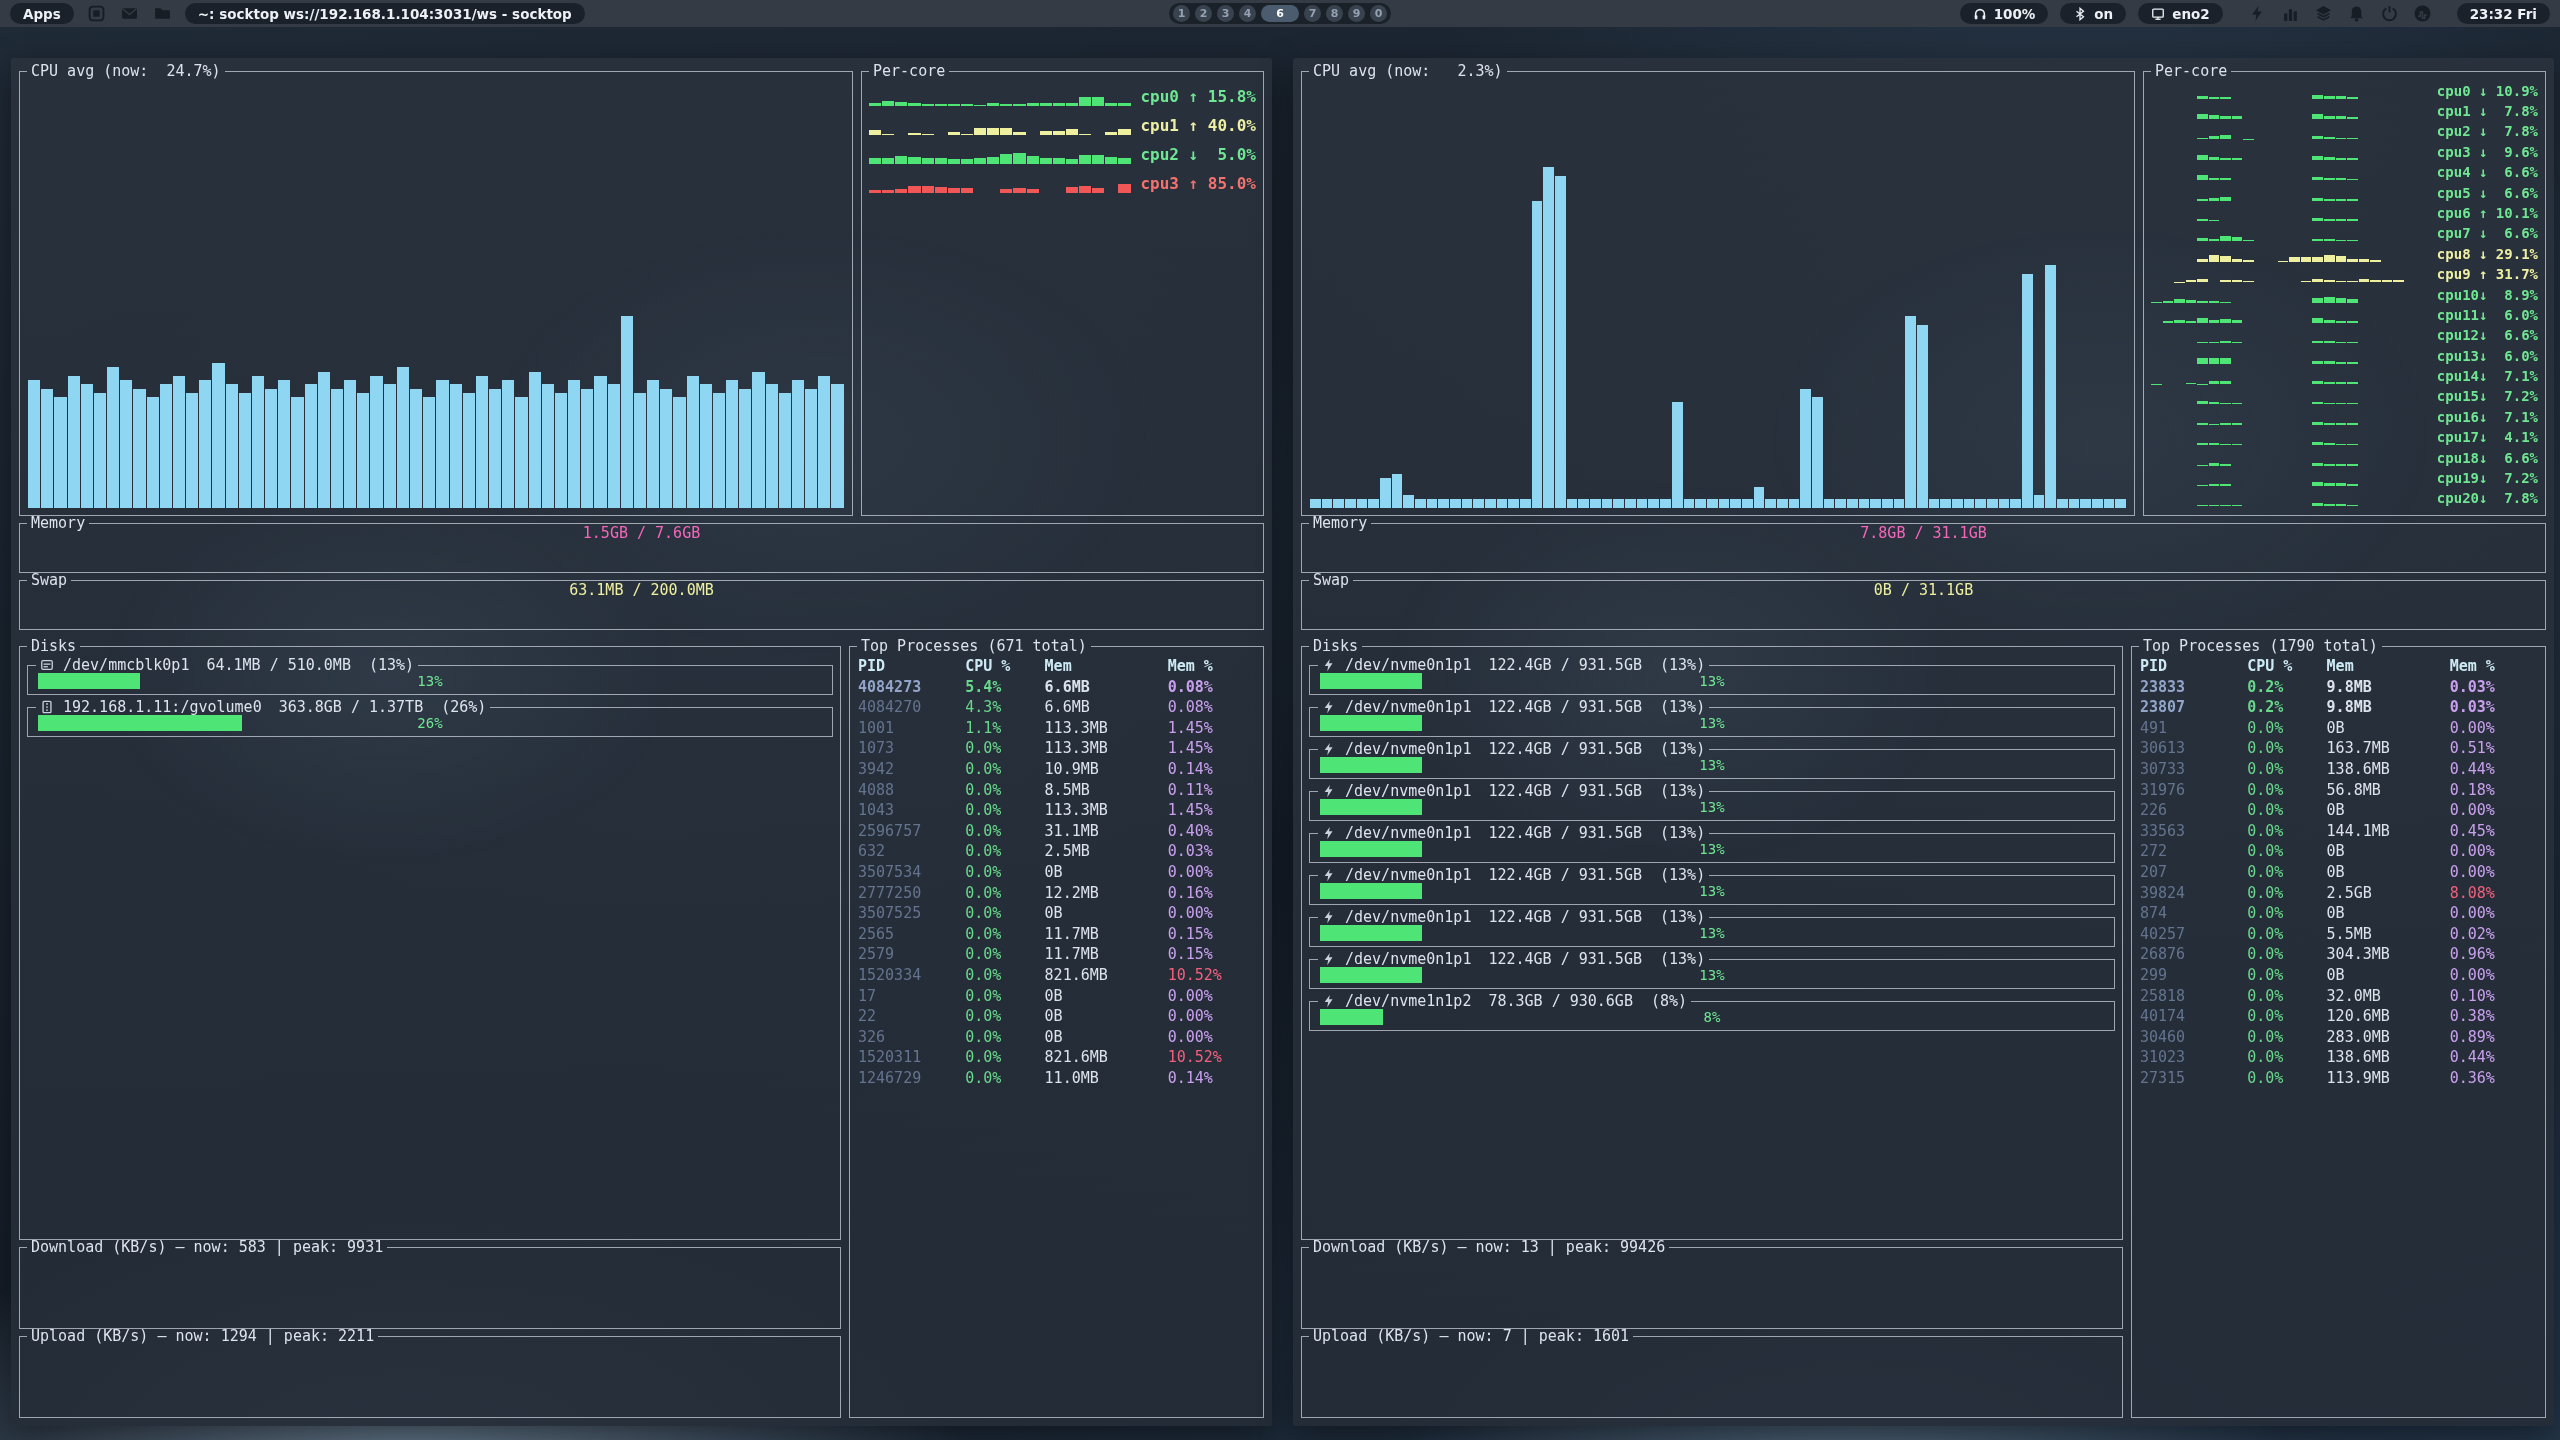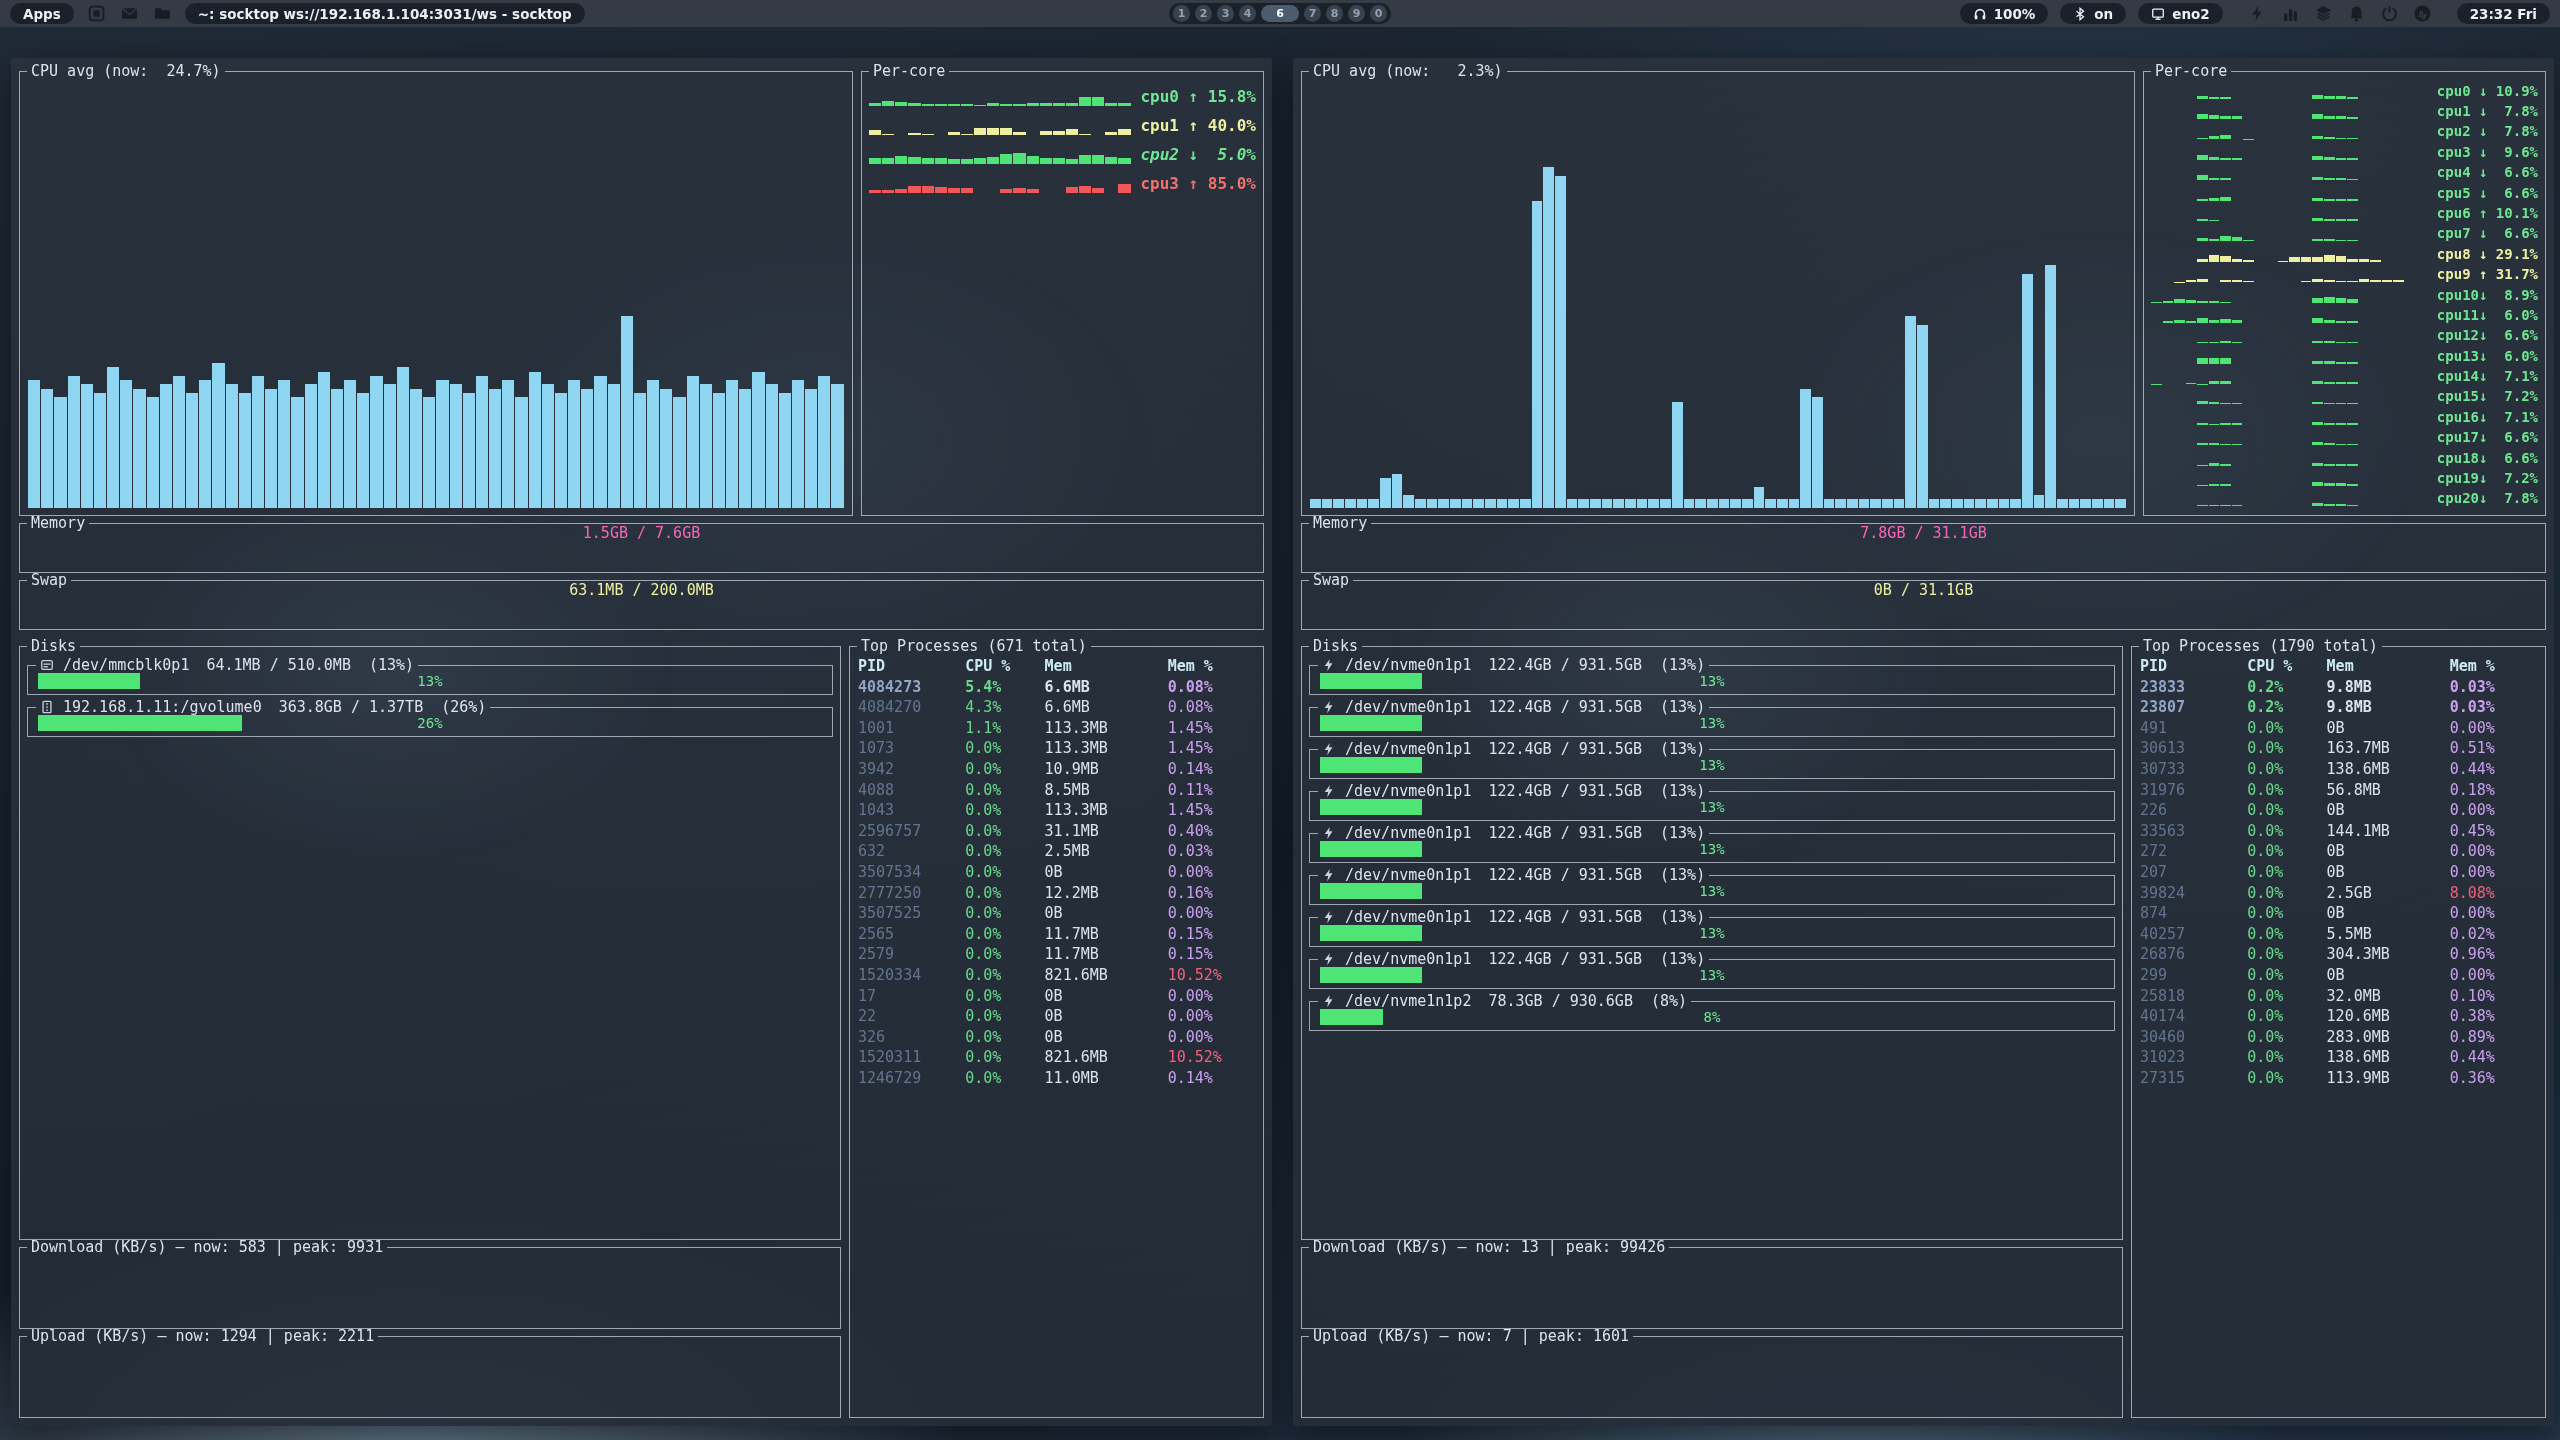--- a/index.html
+++ b/index.html
@@ -335,21 +335,21 @@
                 <div class="bar" style="height: 42%; background: rgb(79, 228, 118);"></div>
                 <div class="bar" style="height: 32%; background: rgb(79, 228, 118);"></div>
                 <div class="bar" style="height: 24%; background: rgb(79, 228, 118);"></div>
                 <div class="bar" style="height: 22%; background: rgb(79, 228, 118);"></div>
                 <div class="bar" style="height: 20%; background: rgb(79, 228, 118);"></div>
                 <div class="bar" style="height: 36%; background: rgb(79, 228, 118);"></div>
                 <div class="bar" style="height: 36%; background: rgb(79, 228, 118);"></div>
                 <div class="bar" style="height: 26%; background: rgb(79, 228, 118);"></div>
                 <div class="bar" style="height: 22%; background: rgb(79, 228, 118);"></div>
               </div>
-              <span class="core-label" style="color: rgb(111, 231, 146); font-style: italic;">cpu2 ↓  5.0%</span>
+              <span class="core-label" style="color: rgb(111, 231, 146);">cpu2 ↓  5.0%</span>
             </div>
             <div class="core-row">
               <div class="spark">
                 <div class="bar" style="height: 10%; background: rgb(242, 87, 87);"></div>
                 <div class="bar" style="height: 12%; background: rgb(242, 87, 87);"></div>
                 <div class="bar" style="height: 14%; background: rgb(242, 87, 87);"></div>
                 <div class="bar" style="height: 26%; background: rgb(242, 87, 87);"></div>
                 <div class="bar" style="height: 28%; background: rgb(242, 87, 87);"></div>
                 <div class="bar" style="height: 24%; background: rgb(242, 87, 87);"></div>
                 <div class="bar" style="height: 20%; background: rgb(242, 87, 87);"></div>
@@ -1127,21 +1127,21 @@
                 <div class="bar" style="height: 12%; background: rgb(79, 228, 118);"></div>
                 <div class="bar" style="height: 9%; background: rgb(79, 228, 118);"></div>
                 <div class="bar" style="height: 8%; background: rgb(79, 228, 118);"></div>
                 <div class="bar" style="height: 0%; background: rgb(79, 228, 118);"></div>
                 <div class="bar" style="height: 0%; background: rgb(79, 228, 118);"></div>
                 <div class="bar" style="height: 0%; background: rgb(79, 228, 118);"></div>
                 <div class="bar" style="height: 0%; background: rgb(79, 228, 118);"></div>
                 <div class="bar" style="height: 0%; background: rgb(79, 228, 118);"></div>
                 <div class="bar" style="height: 0%; background: rgb(79, 228, 118);"></div>
               </div>
-              <span class="core-label" style="color: rgb(111, 231, 146);">cpu17↓  6.6%</span>
+              <span class="core-label" style="color: rgb(111, 231, 146);">cpu17↓  4.1%</span>
             </div>
             <div class="core-row">
               <div class="spark">
                 <div class="bar" style="height: 0%; background: rgb(79, 228, 118);"></div>
                 <div class="bar" style="height: 0%; background: rgb(79, 228, 118);"></div>
                 <div class="bar" style="height: 0%; background: rgb(79, 228, 118);"></div>
                 <div class="bar" style="height: 0%; background: rgb(79, 228, 118);"></div>
                 <div class="bar" style="height: 6%; background: rgb(79, 228, 118);"></div>
                 <div class="bar" style="height: 12%; background: rgb(79, 228, 118);"></div>
                 <div class="bar" style="height: 10%; background: rgb(79, 228, 118);"></div>

